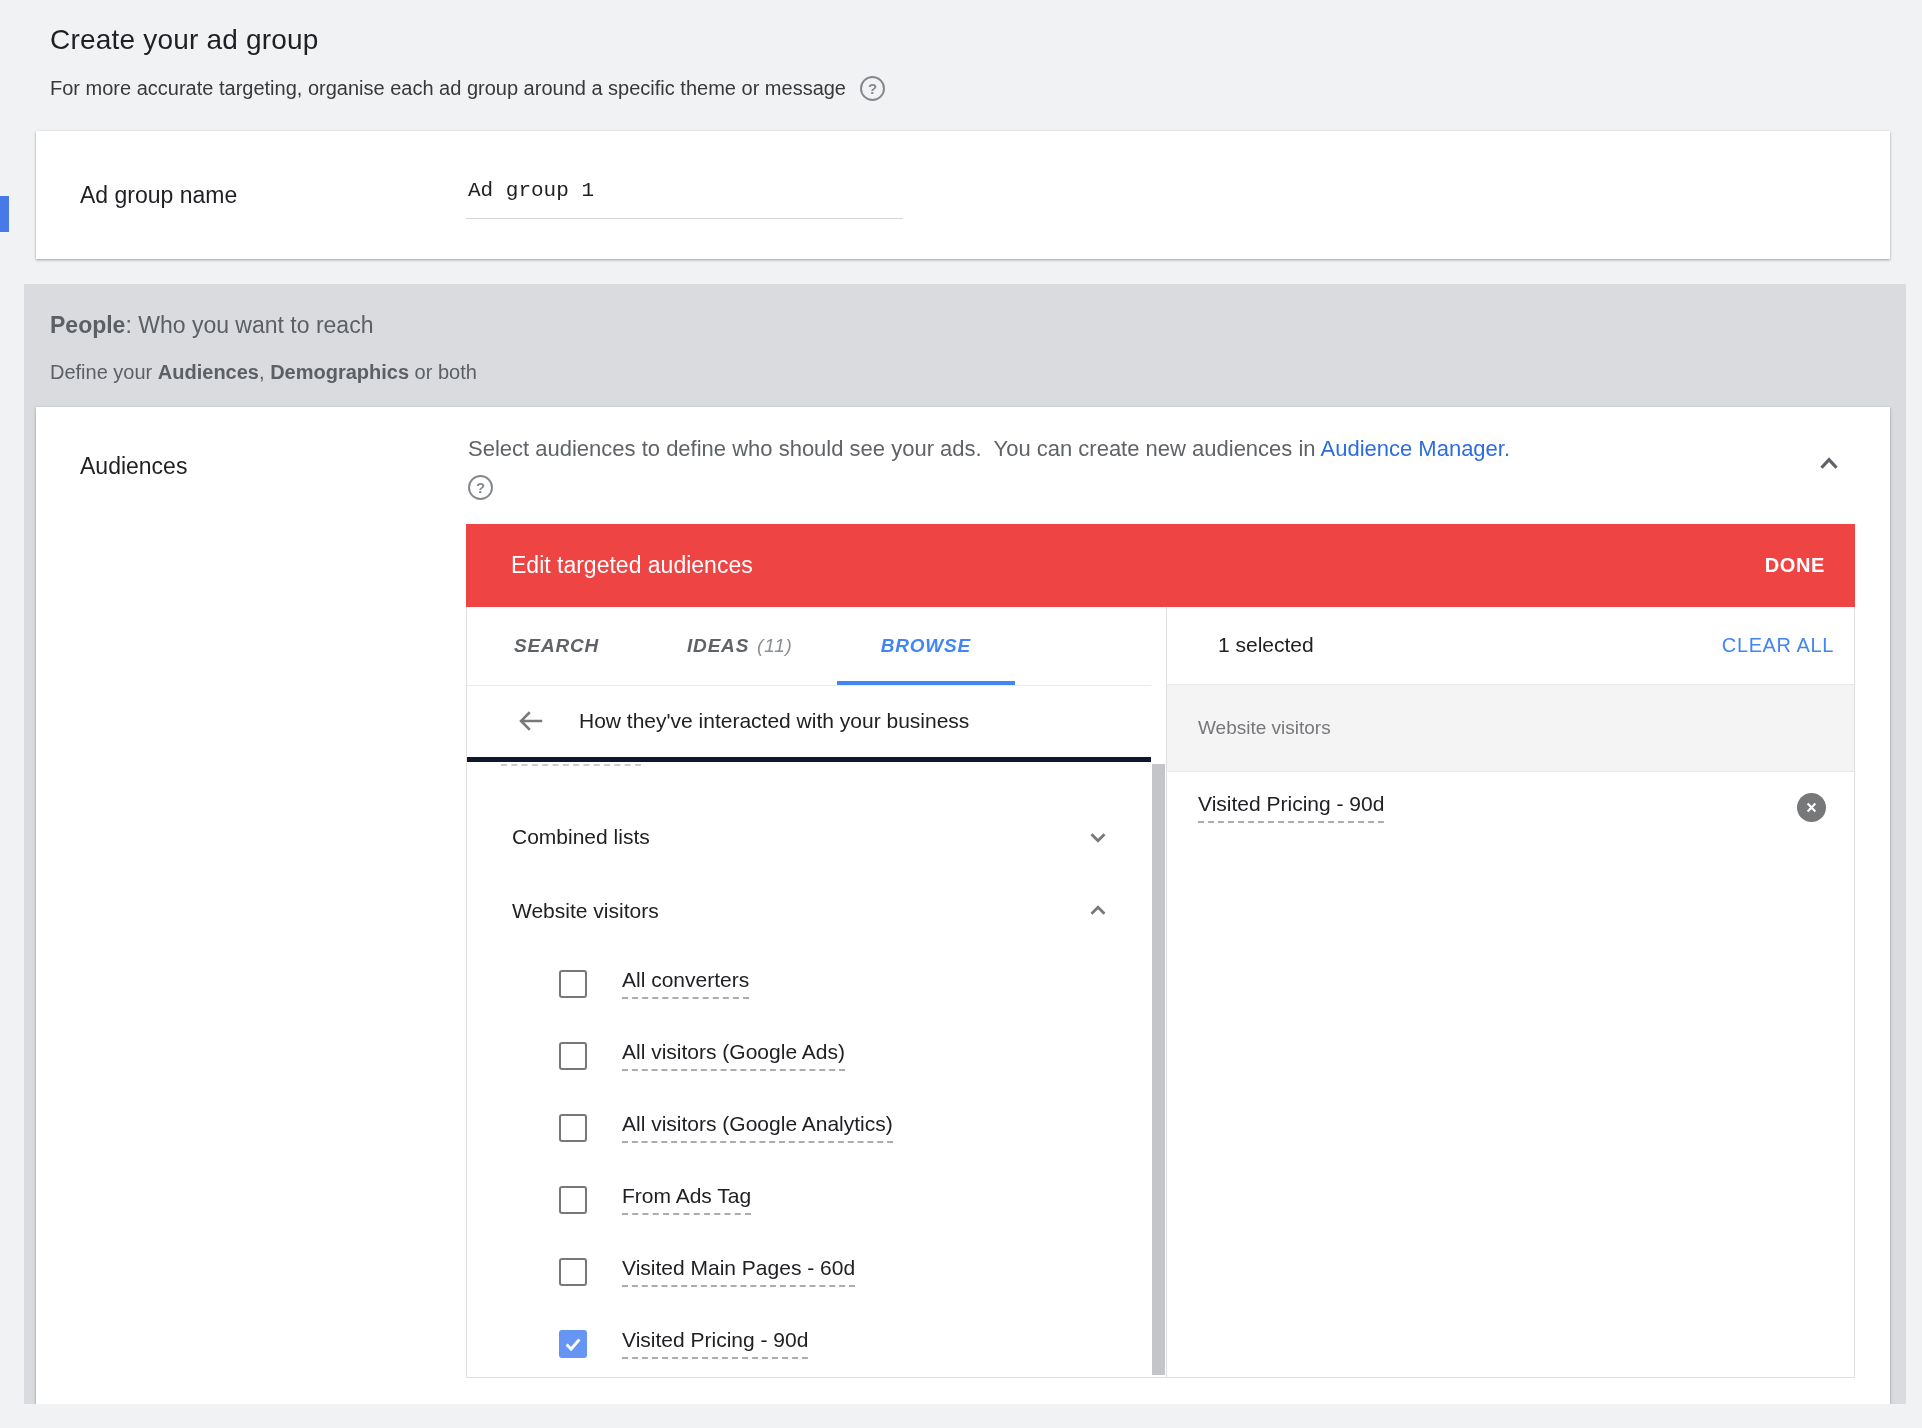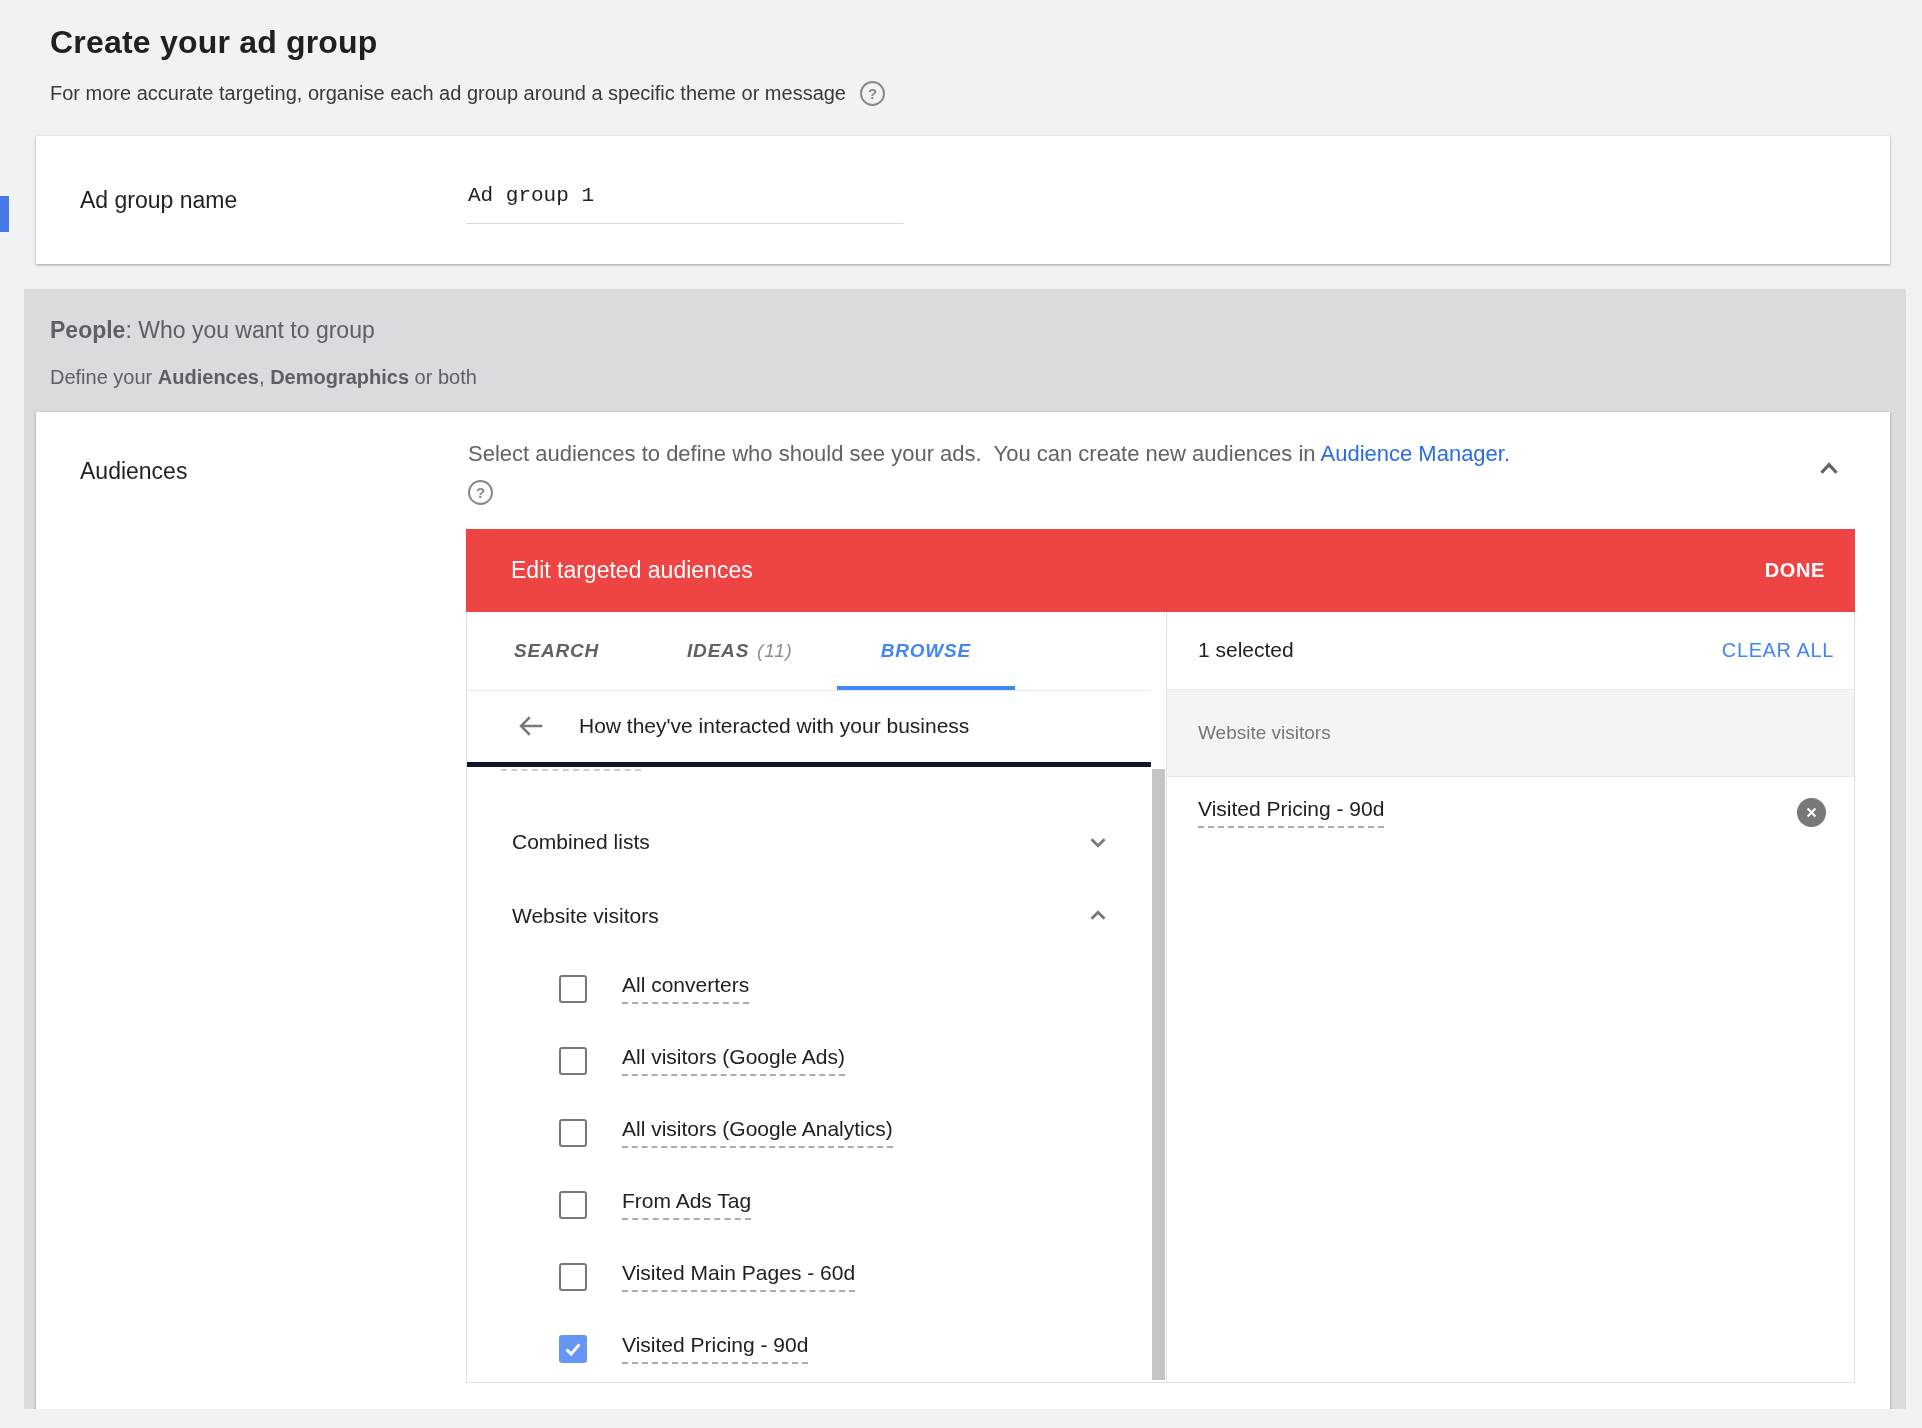--- a/index.html
+++ b/index.html
@@ -6,21 +6,21 @@
   html,body { width:1922px; height:1428px; overflow:hidden; }
   body {
     font-family:"Liberation Sans", sans-serif;
     background:#f0f2f4;
     color:#212124;
     position:relative;
   }
 
   
   .page-header { padding:24px 0 0 50px; }
-  .page-title { font-size:32px; font-weight:700; color:#1f2023; letter-spacing:.2px; }
+  .page-title { font-size:28px; font-weight:400; color:#1f2023; letter-spacing:.2px; }
   .page-subtitle-row { display:flex; align-items:center; gap:14px; margin-top:20px; }
   .page-subtitle { font-size:20px; color:#37393b; }
   .help-icon {
     width:25px; height:25px; border:2px solid #85898e; border-radius:50%;
     color:#85898e; font-size:15px; font-weight:700;
     display:inline-flex; align-items:center; justify-content:center; flex:0 0 auto;
   }
 
   
   .name-card {
@@ -117,21 +117,21 @@
   }
 
   .scroll-col { width:15px; flex:0 0 auto; position:relative; background:#fff; }
   .scroll-thumb { position:absolute; left:1px; width:13px; top:157px; bottom:2px; background:#c4c5c8; }
 
   .right-pane { flex:1; border-left:1px solid #e0e0e0; display:flex; flex-direction:column; }
   .sel-header {
     height:78px; border-bottom:1px solid #e8eaed; display:flex; align-items:center;
     justify-content:space-between; padding:0 20px 0 31px; flex:0 0 auto;
   }
-  .sel-count { font-size:21px; color:#202124; }
+  .sel-count { font-size:21px; color:#202124;margin-left:20px; }
   .clear-all { font-size:20px; font-weight:400; letter-spacing:.6px; color:#4285f4; cursor:pointer; }
   .sel-group {
     height:87px; background:#f4f4f5; border-bottom:1px solid #e8eaed;
     display:flex; align-items:center; padding-left:31px; flex:0 0 auto;
   }
   .sel-group-label { font-size:19px; color:#75777a; }
   .sel-item { height:72px; display:flex; align-items:center; justify-content:space-between; padding:0 28px 0 31px; flex:0 0 auto; }
   .sel-item-label { font-size:21px; color:#202124; padding-bottom:5px; border-bottom:2px dashed #a9adb1; }
   .remove-btn {
     width:29px; height:29px; border-radius:50%; background:#76787a; border:none; cursor:pointer;
@@ -153,21 +153,21 @@
 </div>
 
 <div class="name-card">
   <div class="name-label">Ad group name</div>
   <div class="name-input-wrap">
     <input class="name-input" type="text" value="Ad group 1" style="">
   </div>
 </div>
 
 <div class="people-section">
-  <div class="people-title"><b>People</b><span>: Who you want to group</span></div>
+  <div class="people-title"><b>People</b><span>: Who you want to reach</span></div>
   <div class="people-subtitle"><span>Define your </span><b>Audiences</b><span>, </span><b>Demographics</b><span> or both</span></div>
 
   <div class="aud-card">
     <div class="aud-left">
       <div class="aud-label">Audiences</div>
     </div>
     <div class="aud-right">
       <div class="aud-desc"><span>Select audiences to define who should see your ads.  You can create new audiences in </span><a href="#">Audience Manager.</a></div>
       <div class="aud-help">
         <span class="help-icon">?</span>

